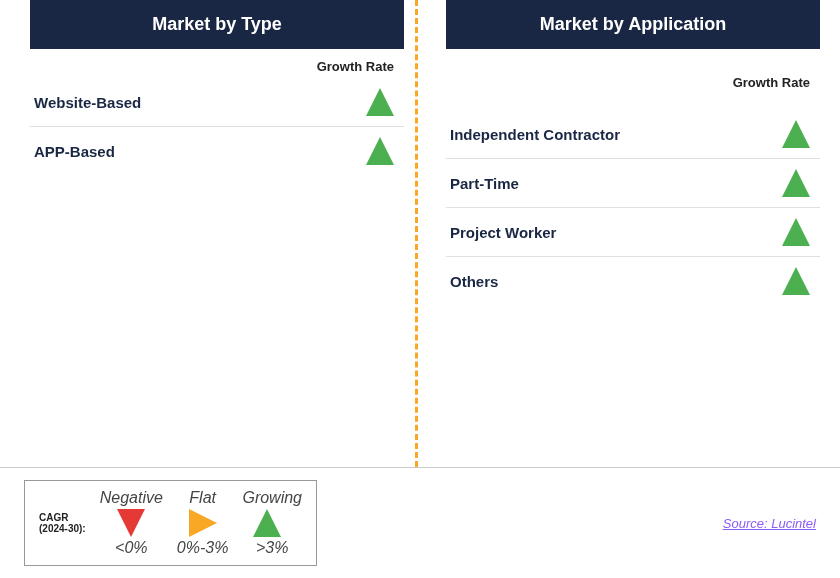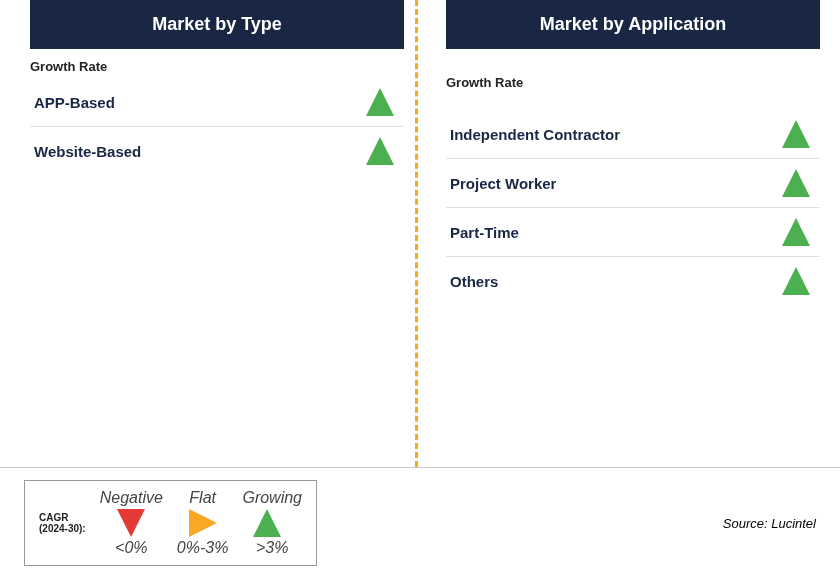--- a/index.html
+++ b/index.html
@@ -30,21 +30,21 @@
       background: #1a2744;
       color: #fff;
       text-align: center;
       font-size: 18px;
       font-weight: bold;
       padding: 14px 10px;
       margin-bottom: 10px;
     }
 
     .growth-rate-label {
-      text-align: left;
+      text-align: right;
       font-size: 13px;
       font-weight: bold;
       color: #222;
       padding-right: 10px;
       margin-bottom: 4px;
     }
 
     .item-row {
       display: flex;
       align-items: center;
@@ -139,22 +139,23 @@
       color: #444;
       gap: 2px;
     }
 
     .legend-item span {
       font-size: 16px;
     }
 
     .source-text {
       font-size: 13px;
-      color: #000000;
+      color: #8b5cf6;
       font-style: italic;
+      text-decoration: underline;
     }
 
     .left-panel {
       padding-left: 30px;
       padding-right: 10px;
     }
 
     .right-panel {
       padding-left: 30px;
       padding-right: 20px;
@@ -164,48 +165,48 @@
 </head>
 <body>
 
 <div class="main-content">
 
   <div class="panel left-panel">
     <div class="panel-header">Market by Type</div>
     <div class="growth-rate-label">Growth Rate</div>
     <div id="left-items">
         <div class="item-row">
+      <span class="item-label">Website-Based</span>
+      <div class="arrow-up"></div>
+    </div>
+        <div class="item-row">
       <span class="item-label">APP-Based</span>
-      <div class="arrow-up"></div>
-    </div>
-        <div class="item-row">
-      <span class="item-label">Website-Based</span>
       <div class="arrow-up"></div>
     </div>
       </div>
   </div>
 
   <div class="divider-col">
     <div class="dashed-line"></div>
   </div>
 
   <div class="panel right-panel">
     <div class="panel-header">Market by Application</div>
     <div class="growth-rate-label">Growth Rate</div>
     <div id="right-items">
         <div class="item-row">
       <span class="item-label">Independent Contractor</span>
       <div class="arrow-up"></div>
     </div>
         <div class="item-row">
+      <span class="item-label">Part-Time</span>
+      <div class="arrow-up"></div>
+    </div>
+        <div class="item-row">
       <span class="item-label">Project Worker</span>
-      <div class="arrow-up"></div>
-    </div>
-        <div class="item-row">
-      <span class="item-label">Part-Time</span>
       <div class="arrow-up"></div>
     </div>
         <div class="item-row">
       <span class="item-label">Others</span>
       <div class="arrow-up"></div>
     </div>
       </div>
   </div>
 </div>
 

